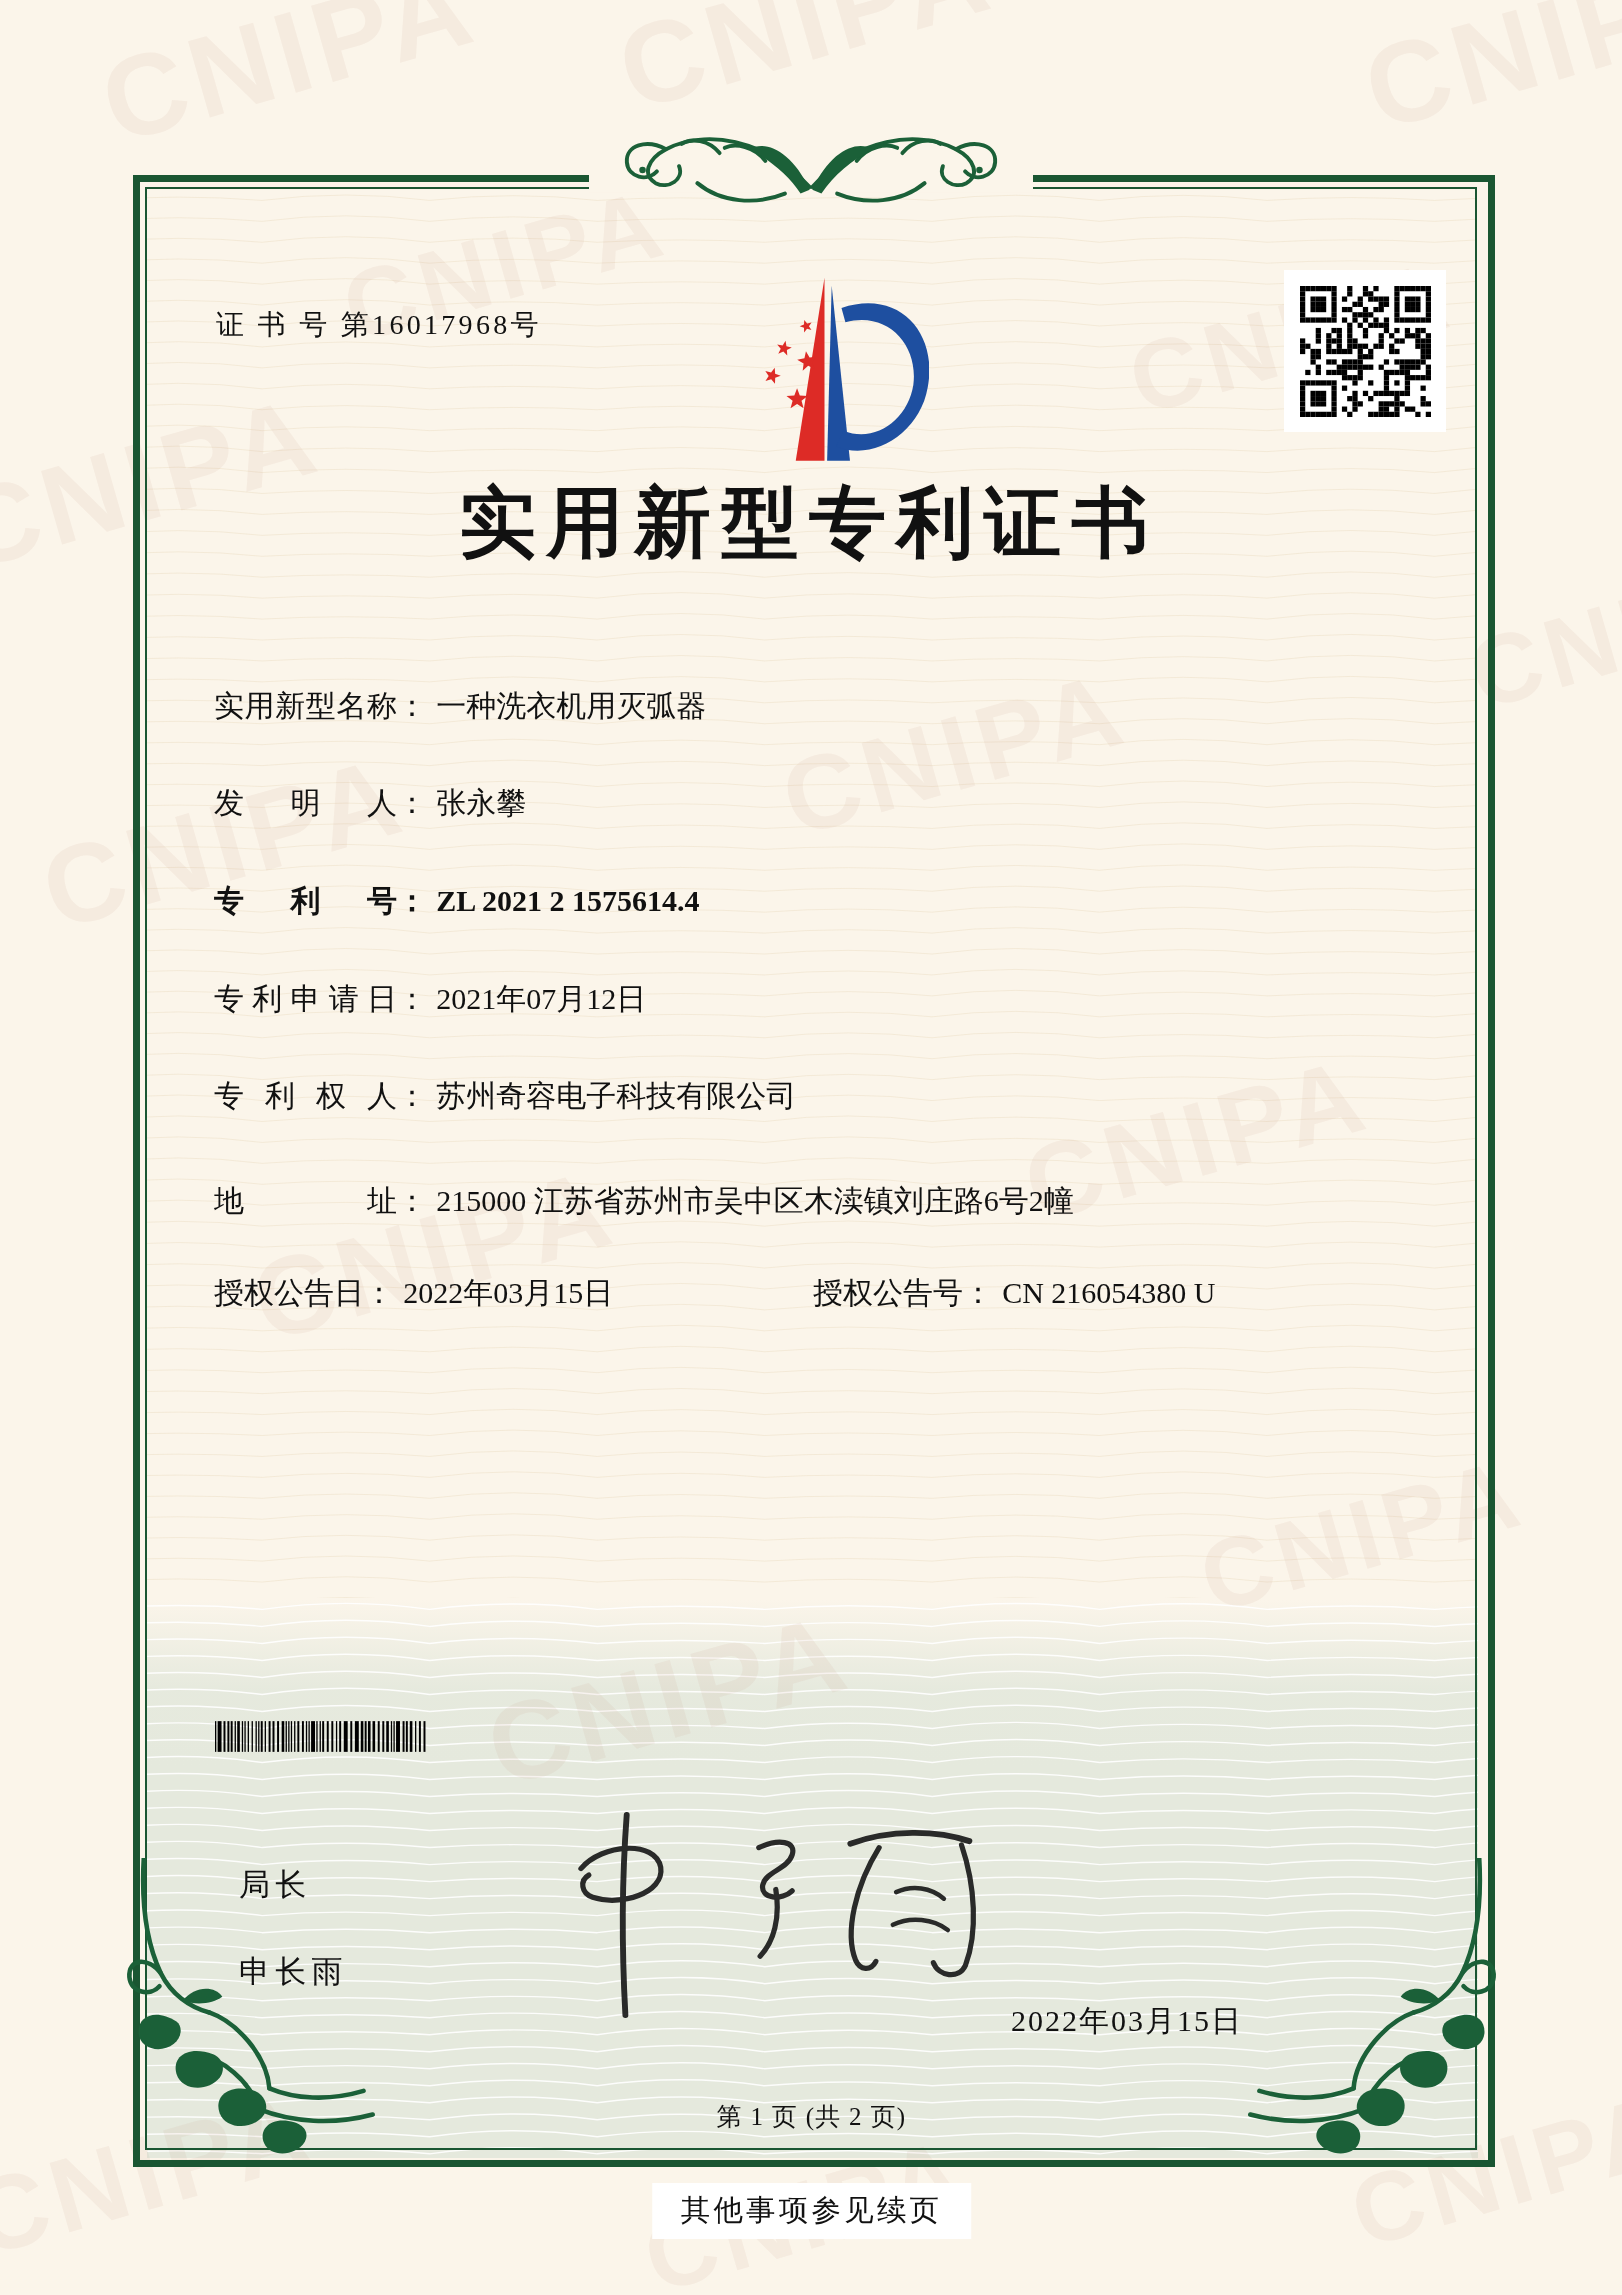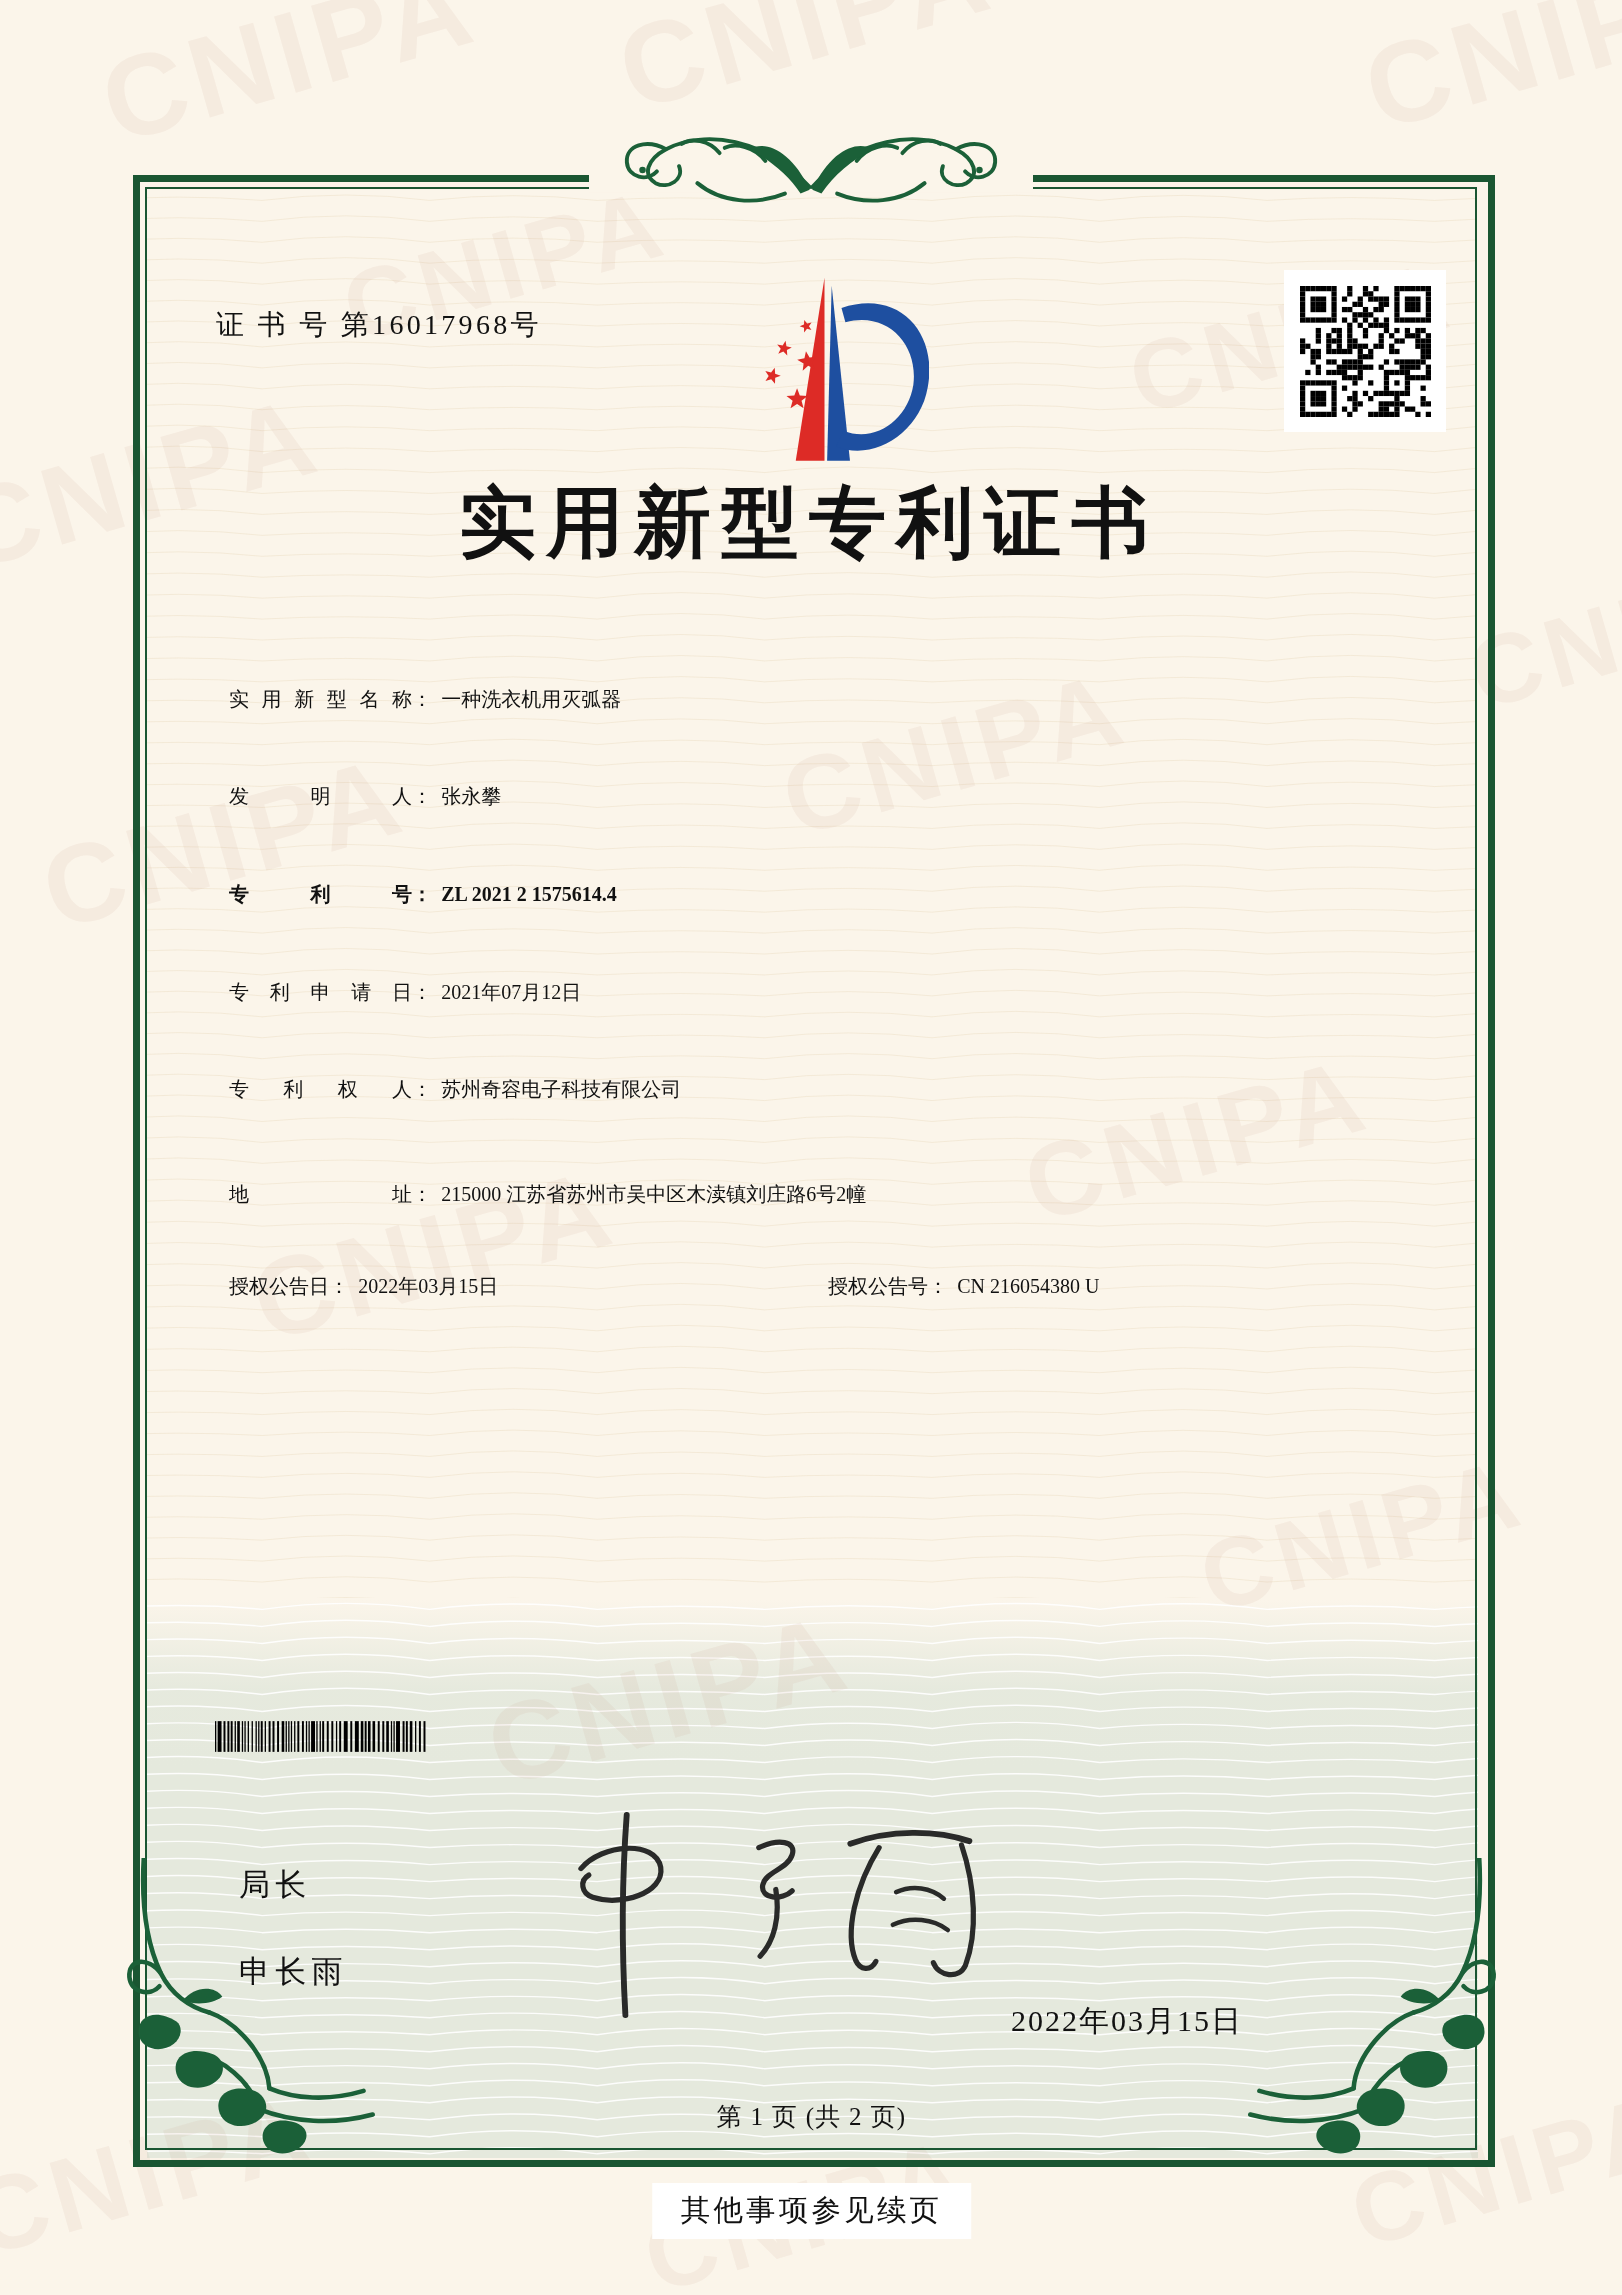--- a/index.html
+++ b/index.html
@@ -17,21 +17,21 @@
     background:linear-gradient(180deg,rgba(229,233,221,0) 0%,rgba(229,233,221,.95) 16%,#e5e9dd 30%);}
   #watermark-layer{left:0;top:0;width:1623px;height:2295px;z-index:2;pointer-events:none;}
   .wm{position:absolute;font-family:"Liberation Sans","DejaVu Sans",sans-serif;
       font-weight:bold;letter-spacing:6.5px;transform:rotate(-16deg);
       color:rgba(201,158,138,0.11);white-space:nowrap;}
   
   .content{z-index:6;}
   #cert-number{left:216px;top:306px;font-size:28px;letter-spacing:3.3px;}
   #page-title{left:0;top:472px;width:1618px;text-align:center;font-size:77px;
     font-weight:bold;letter-spacing:10.5px;}
-  .row{position:absolute;left:229px;font-size:20px;white-space:nowrap;}
+  .row{position:absolute;left:214px;font-size:30px;white-space:nowrap;}
   .flabel{display:inline-block;width:183px;text-align:justify;text-align-last:justify;}
   .fval{margin-left:9.2px;}
   #auth-right{position:absolute;left:599px;top:0;}
   #paragraphs{left:229px;top:1336px;width:1178px;font-size:29.4px;line-height:46px;
     text-align:justify;}
   #paragraphs p{margin:0;text-indent:2em;}
   #issuer-title{left:239px;top:1864px;font-size:31px;letter-spacing:5.2px;}
   #issuer-name{left:239px;top:1951px;font-size:31px;letter-spacing:5.2px;}
   #issue-date{left:1011px;top:2001px;font-size:30px;letter-spacing:2px;}
   #page-indicator{left:0;top:2100px;width:1623px;text-align:center;font-size:25px;letter-spacing:1.3px;}

